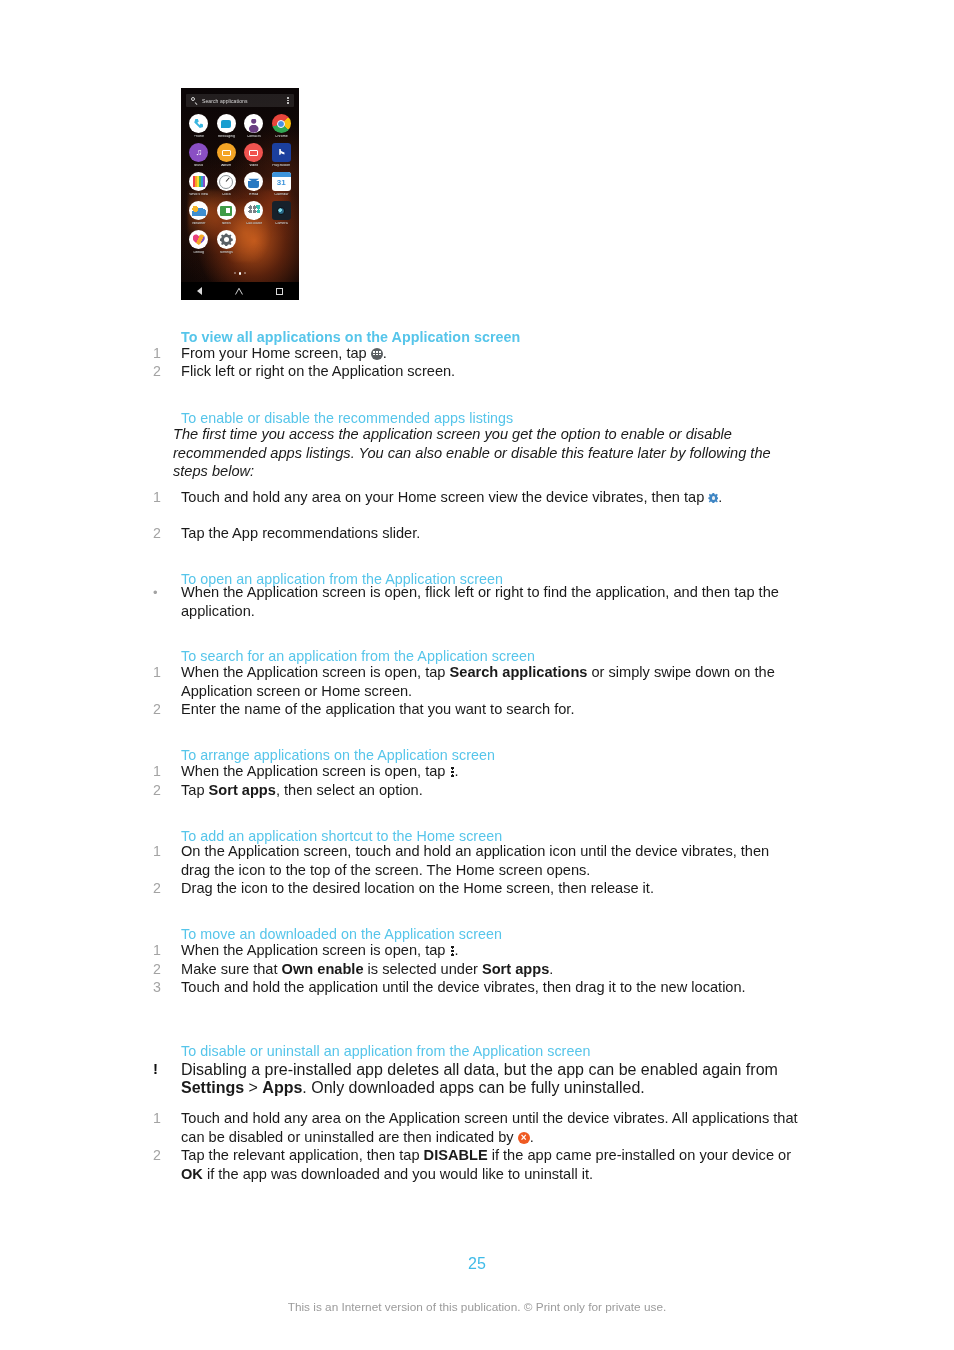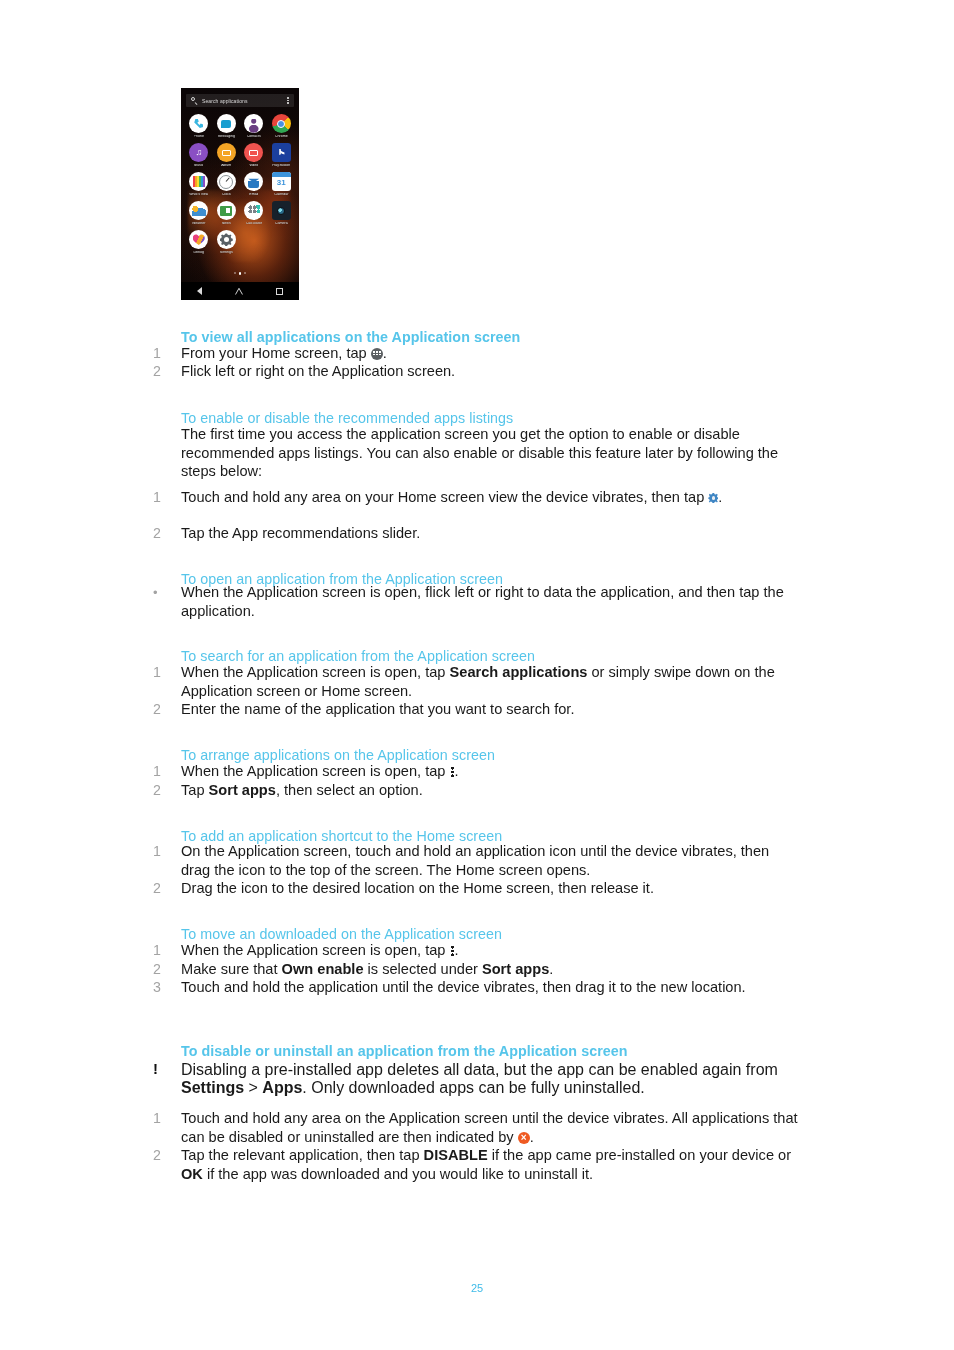--- a/index.html
+++ b/index.html
@@ -392,21 +392,21 @@
   .item .marker.warn {
     color: #111;
     font-weight: bold;
     font-size: 15px;
     line-height: 16px;
   }
   .item .body {
     margin-left: 28px;
     display: block;
   }
-  .item.plain .body { margin-left: 28px; }
+  .item.plain .body { margin-left: 20px; font-style: italic; }
   .item.note .body { font-size: 16px; line-height: 17.6px; }
   .item b { font-weight: bold; }
 
   
   .glyph {
     display: inline-block;
     vertical-align: -2px;
     position: relative;
   }
   .g-appgrid {
@@ -479,23 +479,22 @@
     font-size: 10px;
     font-weight: bold;
   }
 
   
   .page-num {
     position: absolute;
     left: 0; right: 0;
     top: 1255px;
     text-align: center;
-    font-size: 11px;
+    font-size: 16px;
     color: #3fbbe8;
-    margin-top: 27px;
   }
   .footer-note {
     position: absolute;
     left: 0; right: 0;
     top: 1300px;
     text-align: center;
     font-size: 11.8px;
     color: #9b9b9b;
   }
 </style>
@@ -632,21 +631,21 @@
       <span class="body"><span>Touch and hold any area on your Home screen view the device vibrates, then tap </span><span class="glyph g-settings-dot"></span><span>.</span></span>
     </div>
     <div class="item" style="top:524px;">
       <span class="marker">2</span>
       <span class="body">Tap the App recommendations slider.</span>
     </div>
 
     <h2 class="sec-head" style="top:559px;">To open an application from the Application screen</h2>
     <div class="item" style="top:583px;">
       <span class="marker bullet">•</span>
-      <span class="body">When the Application screen is open, flick left or right to data the application, and then tap the application.</span>
+      <span class="body">When the Application screen is open, flick left or right to find the application, and then tap the application.</span>
     </div>
 
     <h2 class="sec-head" style="top:636px;">To search for an application from the Application screen</h2>
     <div class="item" style="top:663px;">
       <span class="marker">1</span>
       <span class="body"><span>When the Application screen is open, tap </span><b>Search applications</b><span> or simply swipe down on the Application screen or Home screen.</span></span>
     </div>
     <div class="item" style="top:700px;">
       <span class="marker">2</span>
       <span class="body">Enter the name of the application that you want to search for.</span>
@@ -679,31 +678,32 @@
     </div>
     <div class="item" style="top:960px;">
       <span class="marker">2</span>
       <span class="body"><span>Make sure that </span><b>Own enable</b><span> is selected under </span><b>Sort apps</b><span>.</span></span>
     </div>
     <div class="item" style="top:978px;">
       <span class="marker">3</span>
       <span class="body">Touch and hold the application until the device vibrates, then drag it to the new location.</span>
     </div>
 
-    <h2 class="sec-head" style="top:1031px;font-weight:bold;">To disable or uninstall an application from the Application screen</h2>
+    <h2 class="sec-head" style="top:1031px;">To disable or uninstall an application from the Application screen</h2>
     <div class="item note" style="top:1061px;">
       <span class="marker warn">!</span>
       <span class="body"><span>Disabling a pre-installed app deletes all data, but the app can be enabled again from </span><b>Settings</b><span> &gt; </span><b>Apps</b><span>. Only downloaded apps can be fully uninstalled.</span></span>
     </div>
     <div class="item" style="top:1109px;">
       <span class="marker">1</span>
       <span class="body"><span>Touch and hold any area on the Application screen until the device vibrates. All applications that can be disabled or uninstalled are then indicated by </span><span class="glyph g-disable"></span><span>.</span></span>
     </div>
     <div class="item" style="top:1146px;">
       <span class="marker">2</span>
       <span class="body"><span>Tap the relevant application, then tap </span><b>DISABLE</b><span> if the app came pre-installed on your device or </span><b>OK</b><span> if the app was downloaded and you would like to uninstall it.</span></span>
     </div>
 
   </div>
 
   <div class="page-num">25</div>
+  <div class="footer-note">This is an Internet version of this publication. © Print only for private use.</div>
 
 </div>
 
 </body></html>

